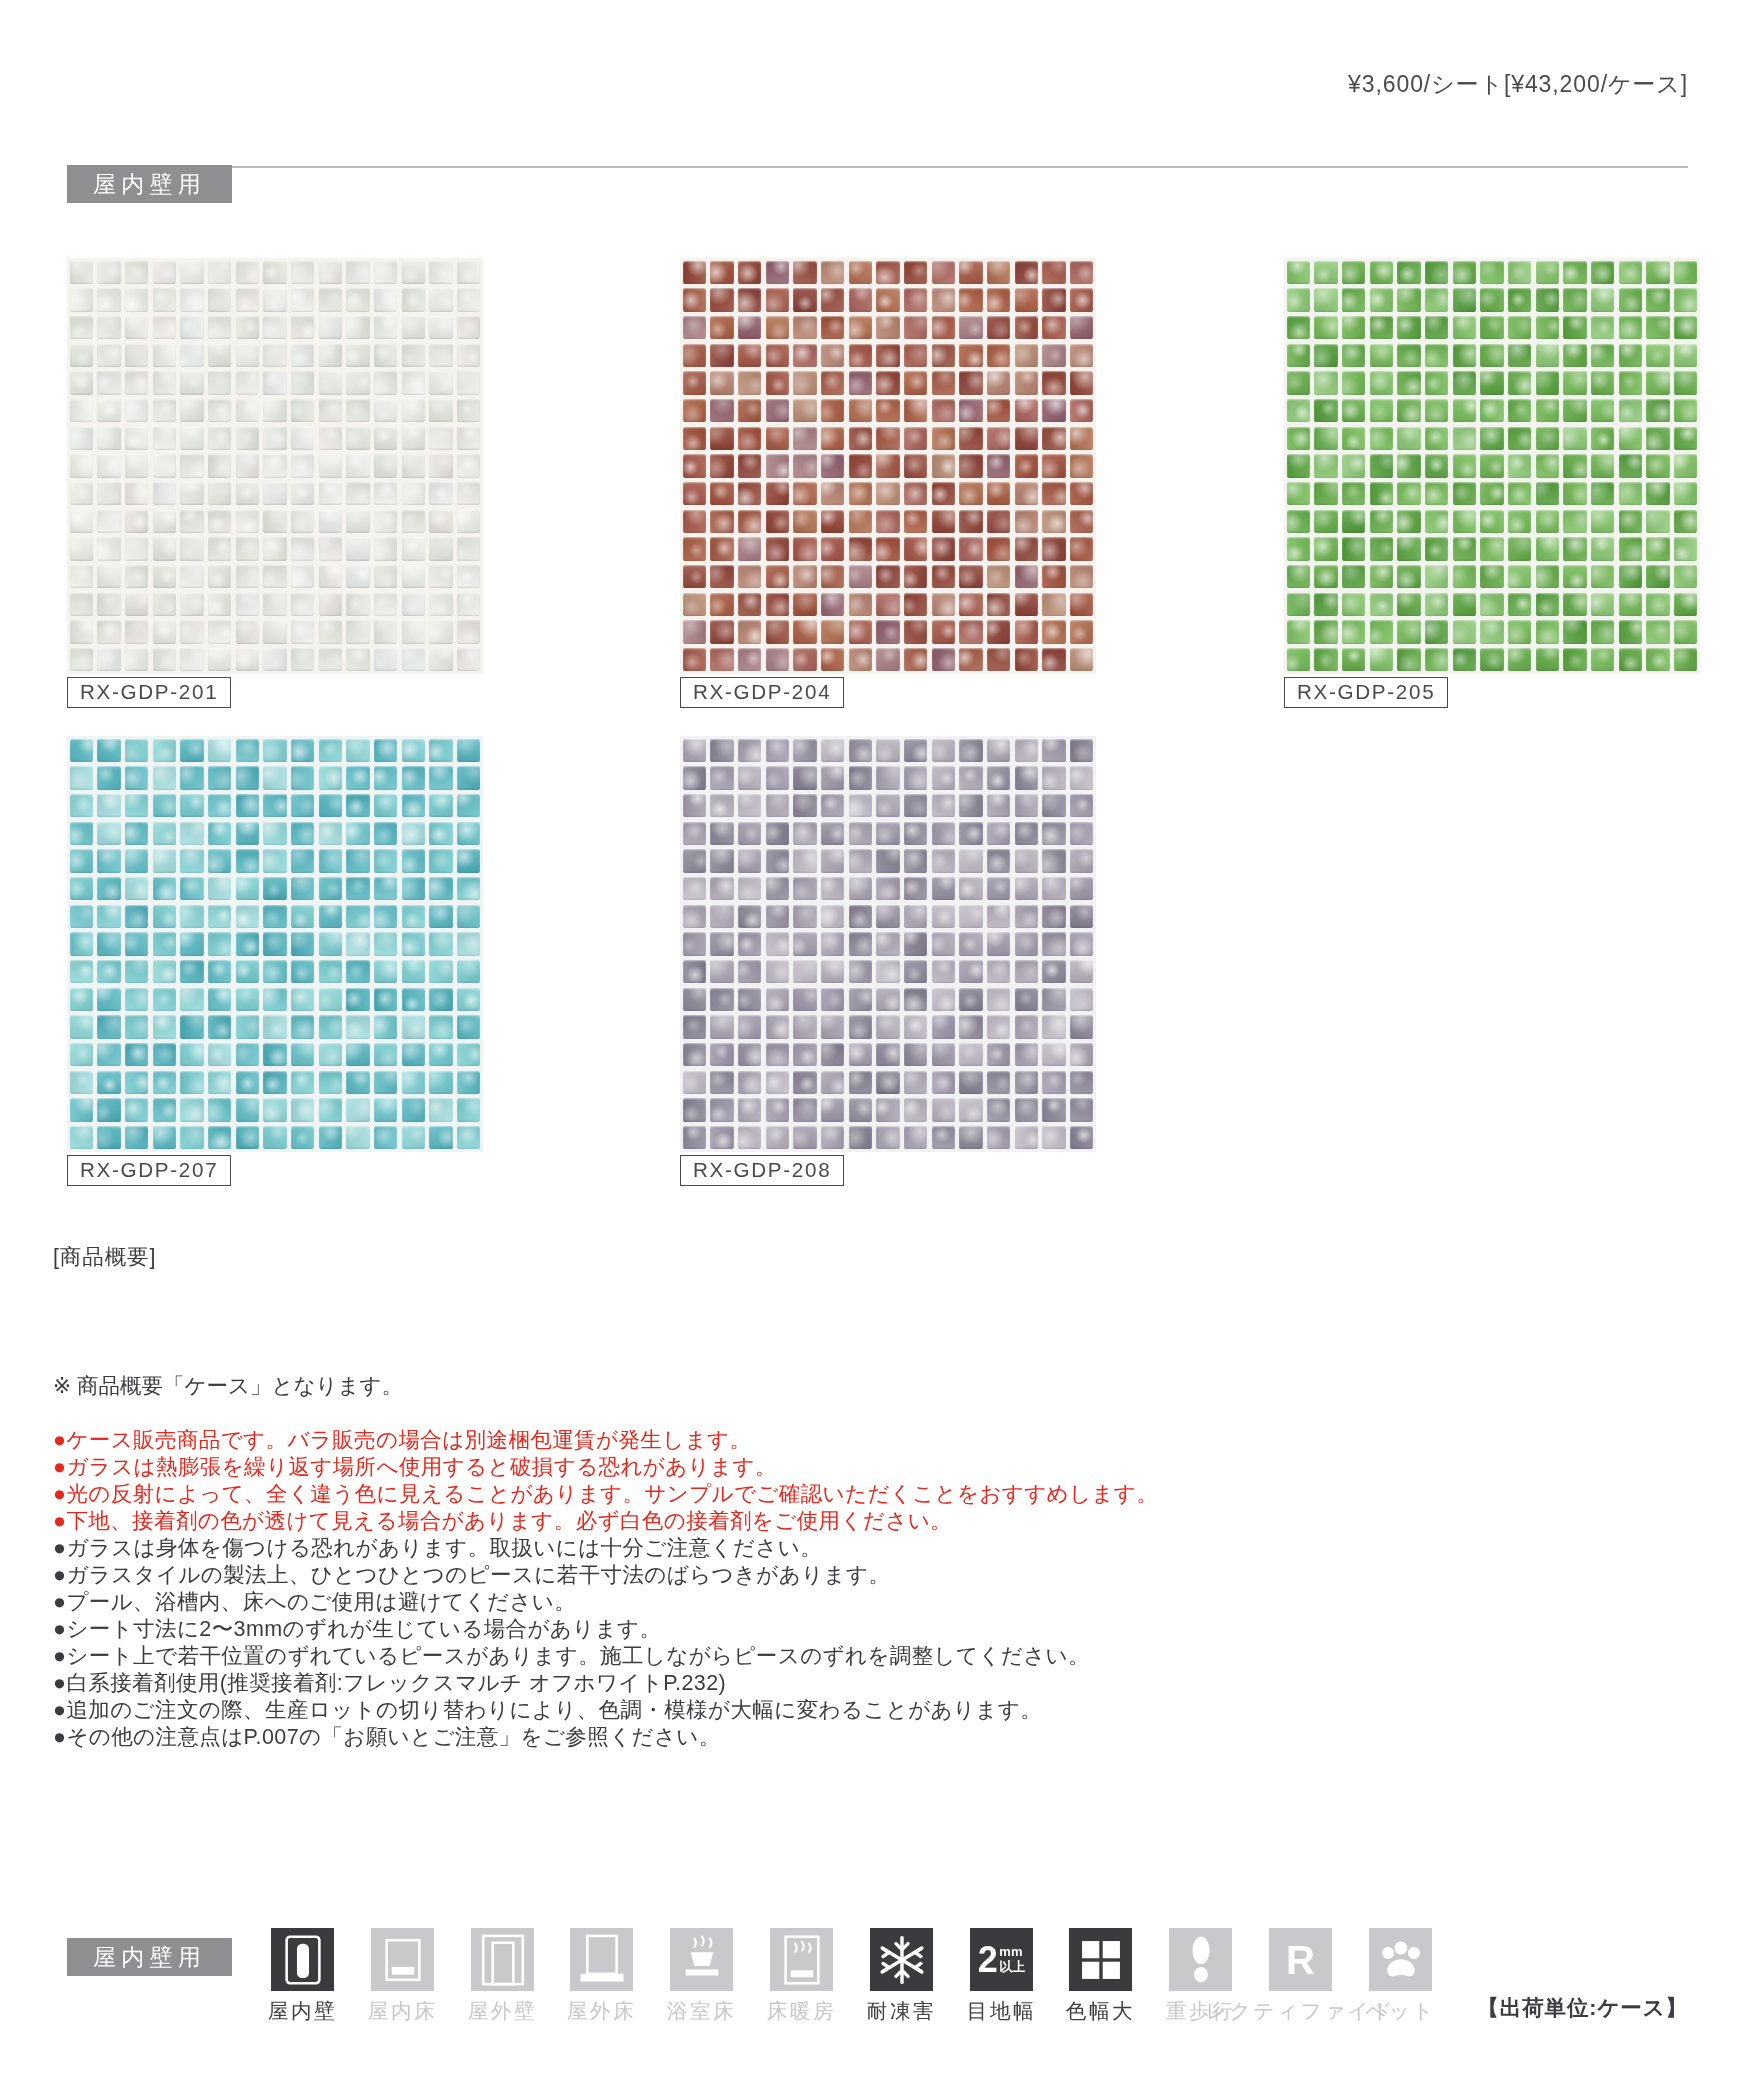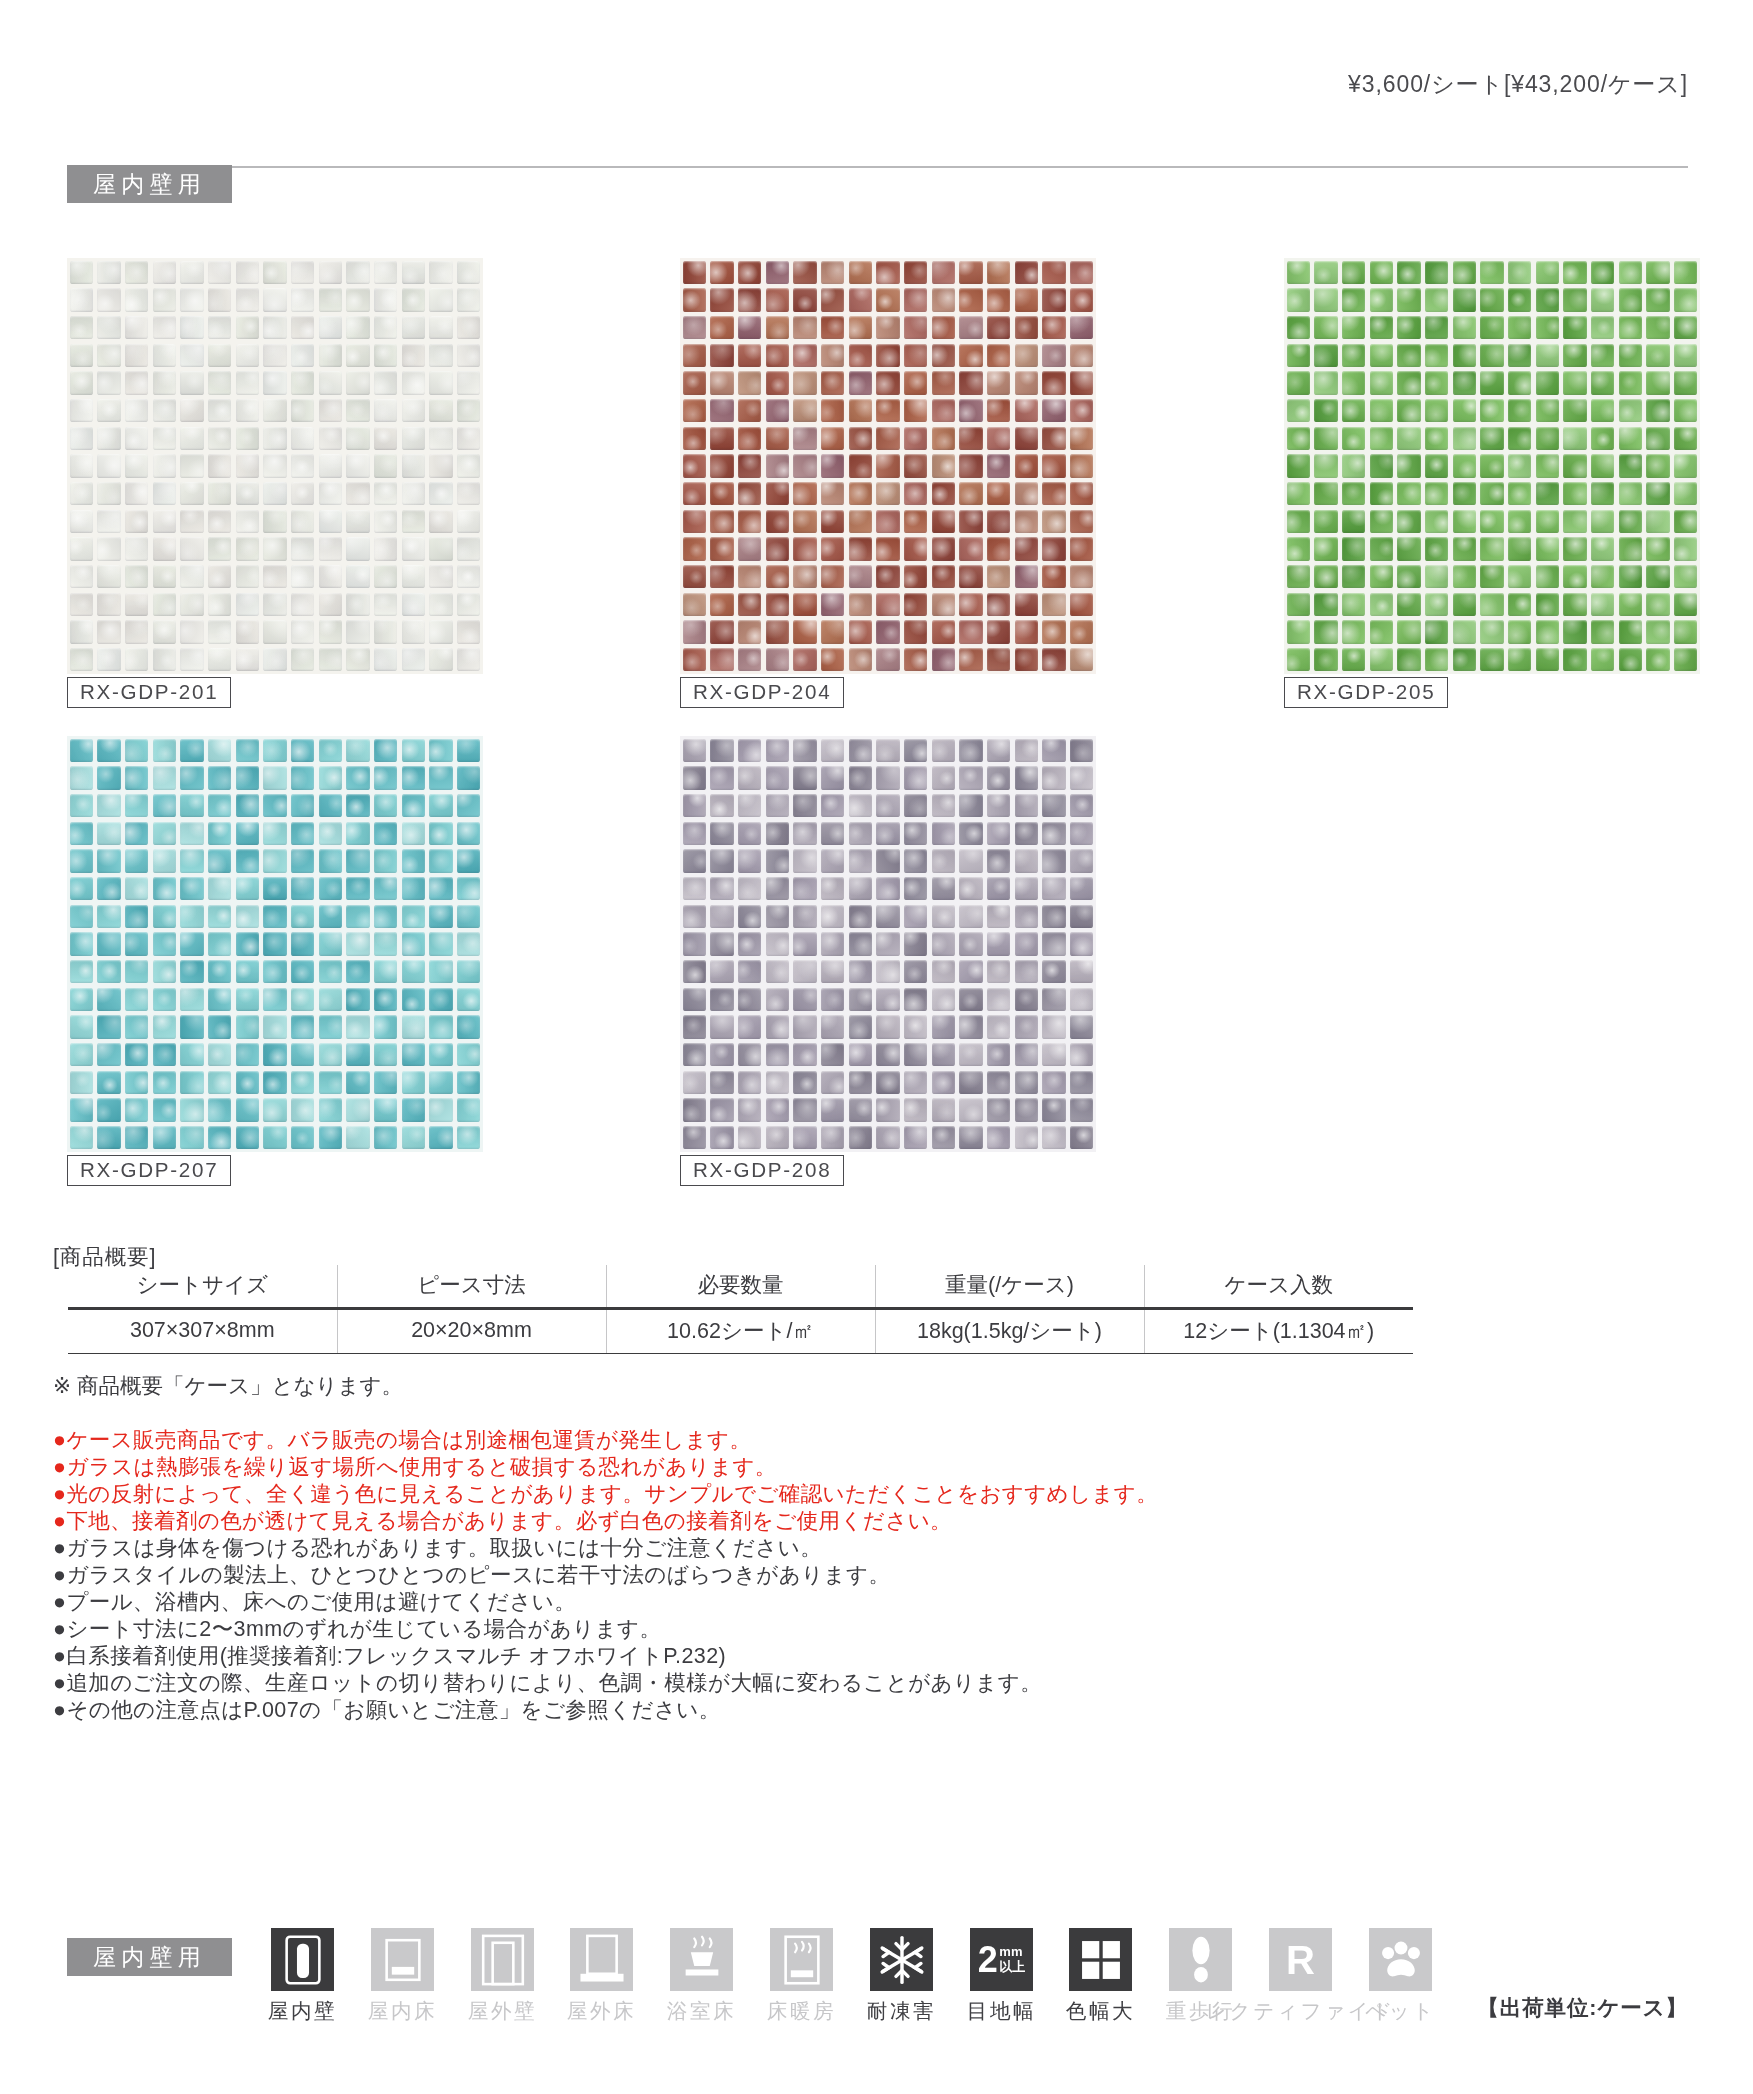--- a/index.html
+++ b/index.html
@@ -1206,51 +1206,32 @@
           <div class="cell" style="background: radial-gradient(circle at 26% 54%, rgba(255, 255, 255, 0.43), rgba(255, 255, 255, 0) 54%), linear-gradient(56deg, rgba(255, 255, 255, 0.18), rgba(40, 40, 60, 0.1)), rgb(162, 154, 171);"></div>
           <div class="cell" style="background: radial-gradient(circle at 79% 60%, rgba(255, 255, 255, 0.54), rgba(255, 255, 255, 0) 39%), linear-gradient(95deg, rgba(255, 255, 255, 0.18), rgba(40, 40, 60, 0.1)), rgb(192, 186, 196);"></div>
           <div class="cell" style="background: radial-gradient(circle at 37% 41%, rgba(255, 255, 255, 0.44), rgba(255, 255, 255, 0) 52%), linear-gradient(56deg, rgba(255, 255, 255, 0.18), rgba(40, 40, 60, 0.1)), rgb(192, 186, 196);"></div>
           <div class="cell" style="background: radial-gradient(circle at 59% 40%, rgba(255, 255, 255, 0.65), rgba(255, 255, 255, 0) 43%), linear-gradient(248deg, rgba(255, 255, 255, 0.18), rgba(40, 40, 60, 0.1)), rgb(131, 125, 141);"></div>
         </div>
         <div class="code">RX-GDP-208</div>
       </div>
     </div>
 
   <div class="spec-title">[商品概要]</div>
-  <table class="spec-table">
-    <thead>
-        <tr id="spec-head">
-          <th>シートサイズ</th>
-          <th>ピース寸法</th>
-          <th>必要数量</th>
-          <th>重量(/ケース)</th>
-          <th>ケース入数</th>
-        </tr>
-      </thead>
-    <tbody>
-        <tr id="spec-vals">
-          <td>307×307×8mm</td>
-          <td>20×20×8mm</td>
-          <td>10.62シート/㎡</td>
-          <td>18kg(1.5kg/シート)</td>
-          <td>12シート(1.1304㎡)</td>
-        </tr>
-      </tbody>
-  </table>
   <div class="ship-note">※ 商品概要「ケース」となります。</div>
 
   <div class="notes" id="notes">
       <div class="note red">●ケース販売商品です。バラ販売の場合は別途梱包運賃が発生します。</div>
       <div class="note red">●ガラスは熱膨張を繰り返す場所へ使用すると破損する恐れがあります。</div>
       <div class="note red">●光の反射によって、全く違う色に見えることがあります。サンプルでご確認いただくことをおすすめします。</div>
       <div class="note red">●下地、接着剤の色が透けて見える場合があります。必ず白色の接着剤をご使用ください。</div>
       <div class="note dark">●ガラスは身体を傷つける恐れがあります。取扱いには十分ご注意ください。</div>
       <div class="note dark">●ガラスタイルの製法上、ひとつひとつのピースに若干寸法のばらつきがあります。</div>
       <div class="note dark">●プール、浴槽内、床へのご使用は避けてください。</div>
       <div class="note dark">●シート寸法に2〜3mmのずれが生じている場合があります。</div>
+      <div class="note dark">●シート上で若干位置のずれているピースがあります。施工しながらピースのずれを調整してください。</div>
       <div class="note dark">●白系接着剤使用(推奨接着剤:フレックスマルチ オフホワイトP.232)</div>
       <div class="note dark">●追加のご注文の際、生産ロットの切り替わりにより、色調・模様が大幅に変わることがあります。</div>
       <div class="note dark">●その他の注意点はP.007の「お願いとご注意」をご参照ください。</div>
     </div>
 
   <div class="cat-label bottom">屋内壁用</div>
   <div id="icons">
       <div class="uitem active" style="left: 271px;">
         <div class="ubox">
           <svg width="62" height="62" viewBox="0 0 72 72">

